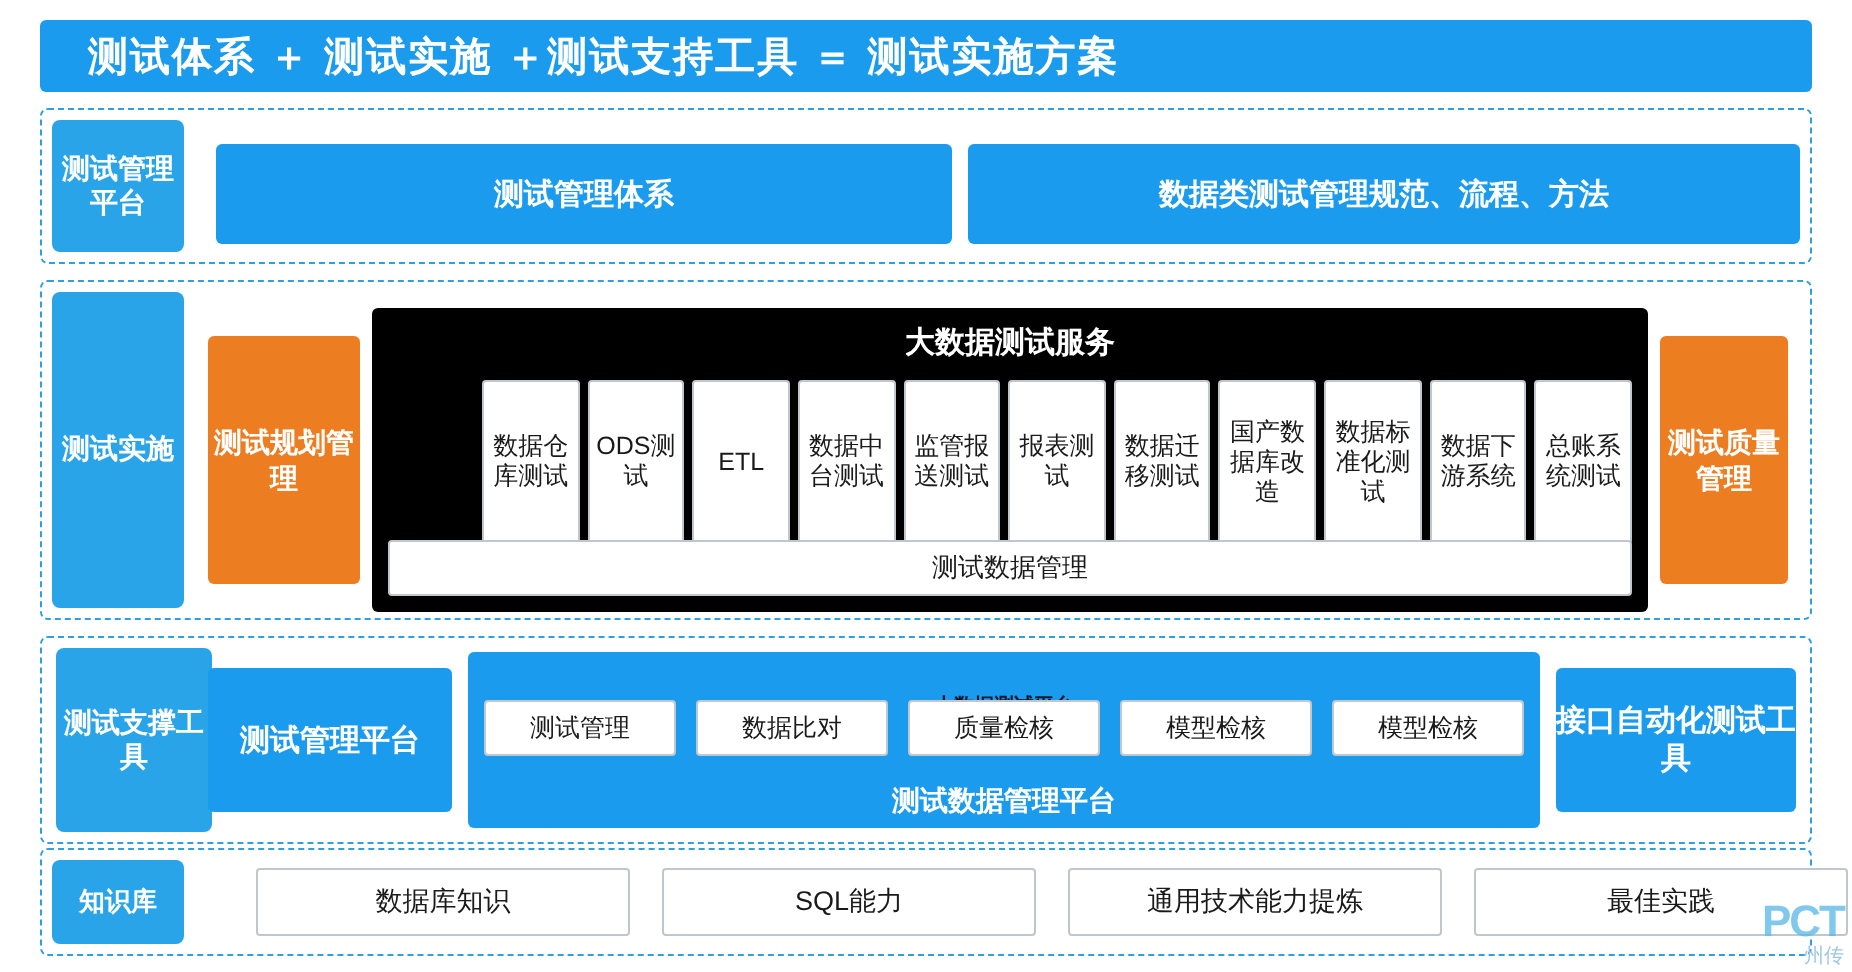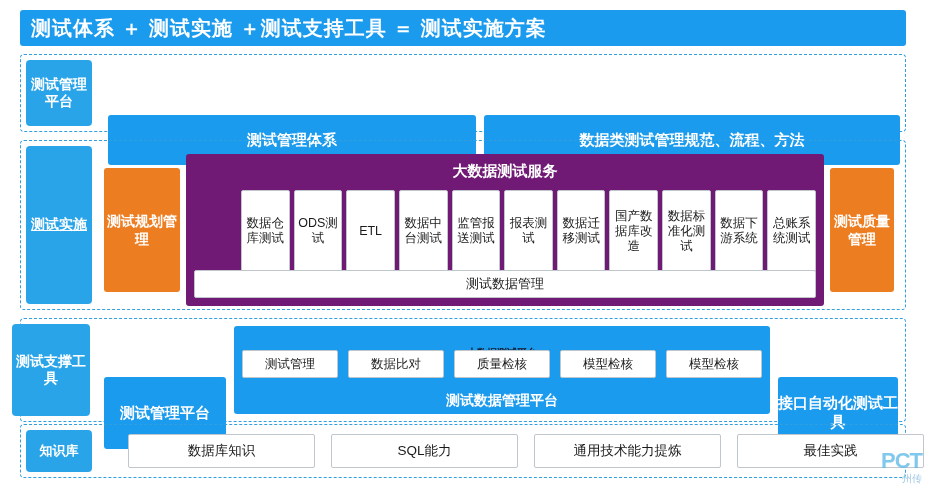--- a/index.html
+++ b/index.html
@@ -25,21 +25,21 @@
   .title-bar {
     position: absolute;
     left: 20px;
     top: 10px;
     width: 886px;
     height: 36px;
     background: #1b9bed;
     border-radius: 3px;
     display: flex;
     align-items: center;
-    padding-left: 11px;
+    padding-left: 24px;
     box-sizing: border-box;
   }
   .title-bar .title-text {
     color: #ffffff;
     font-size: 20px;
     font-weight: bold;
     letter-spacing: 1px;
   }
 
   
@@ -71,21 +71,20 @@
     background: #1b9bed;
     border-radius: 3px;
     color: #fff;
     display: flex;
     align-items: center;
     justify-content: center;
     text-align: center;
     box-sizing: border-box;
     font-size: 15px;
     font-weight: bold;
-    margin-top: 43px;
   }
 
   .orange-box {
     position: absolute;
     background: #ed7d21;
     border-radius: 3px;
     color: #fff;
     display: flex;
     align-items: center;
     justify-content: center;
@@ -111,24 +110,24 @@
   }
 
   
   #band-theory { left: 20px; top: 54px; width: 886px; height: 78px; }
   #label-theory { left: 26px; top: 60px; width: 66px; height: 66px; }
   #box-test-mgmt-system { left: 108px; top: 72px; width: 368px; height: 50px; }
   #box-data-spec { left: 484px; top: 72px; width: 416px; height: 50px; }
 
   
   #band-impl { left: 20px; top: 140px; width: 886px; height: 170px; }
-  #label-impl { left: 26px; top: 146px; width: 66px; height: 158px; text-decoration: underline; }
+  #label-impl { left: 26px; top: 146px; width: 66px; height: 158px; }
   #box-plan-mgmt { left: 104px; top: 168px; width: 76px; height: 124px; }
   #box-quality-mgmt { left: 830px; top: 168px; width: 64px; height: 124px; }
-  #panel-bigdata { left: 186px; top: 154px; width: 638px; height: 152px; background:#701a75; border-radius:3px; position:absolute; box-sizing:border-box;}
+  #panel-bigdata { left: 186px; top: 154px; width: 638px; height: 152px; background:#000000; border-radius:3px; position:absolute; box-sizing:border-box;text-decoration:underline;}
   #panel-bigdata .panel-title {
     color: #fff; font-size: 15px; font-weight: bold; text-align: center;
     margin-top: 8px;
   }
   #cells-row {
     position: absolute;
     left: 8px; top: 36px; right: 8px;
     display: flex;
     gap: 4px;
     padding-left: 47px;
@@ -136,21 +135,21 @@
   #cells-row .white-cell { height: 82px; flex: 1 1 0; padding: 2px; }
   #box-test-data-mgmt {
     position: absolute; left: 8px; bottom: 8px; right: 8px; height: 26px;
     background:#ffffff; border:1px solid #bfc6cc; border-radius:2px;
     display:flex; align-items:center; justify-content:center;
     font-size: 13px; color:#1a1a1a;
   }
 
   
   #band-tools { left: 20px; top: 318px; width: 886px; height: 104px; }
-  #label-tools { left: 12px; top: 324px; width: 78px; height: 92px; }
+  #label-tools { left: 28px; top: 324px; width: 78px; height: 92px; }
   #box-tool-platform { left: 104px; top: 334px; width: 122px; height: 72px; }
   #box-api-auto { left: 778px; top: 334px; width: 120px; height: 72px; }
   #panel-bigdata-platform {
     position: absolute; left: 234px; top: 326px; width: 536px; height: 88px;
     background: #1b9bed; border-radius: 3px; box-sizing: border-box;
   }
   #panel-bigdata-platform .panel-title {
     color:#0f172a; font-size: 10px; font-weight: bold; text-align:center; margin-top:20px;
   }
   #tool-cells {

